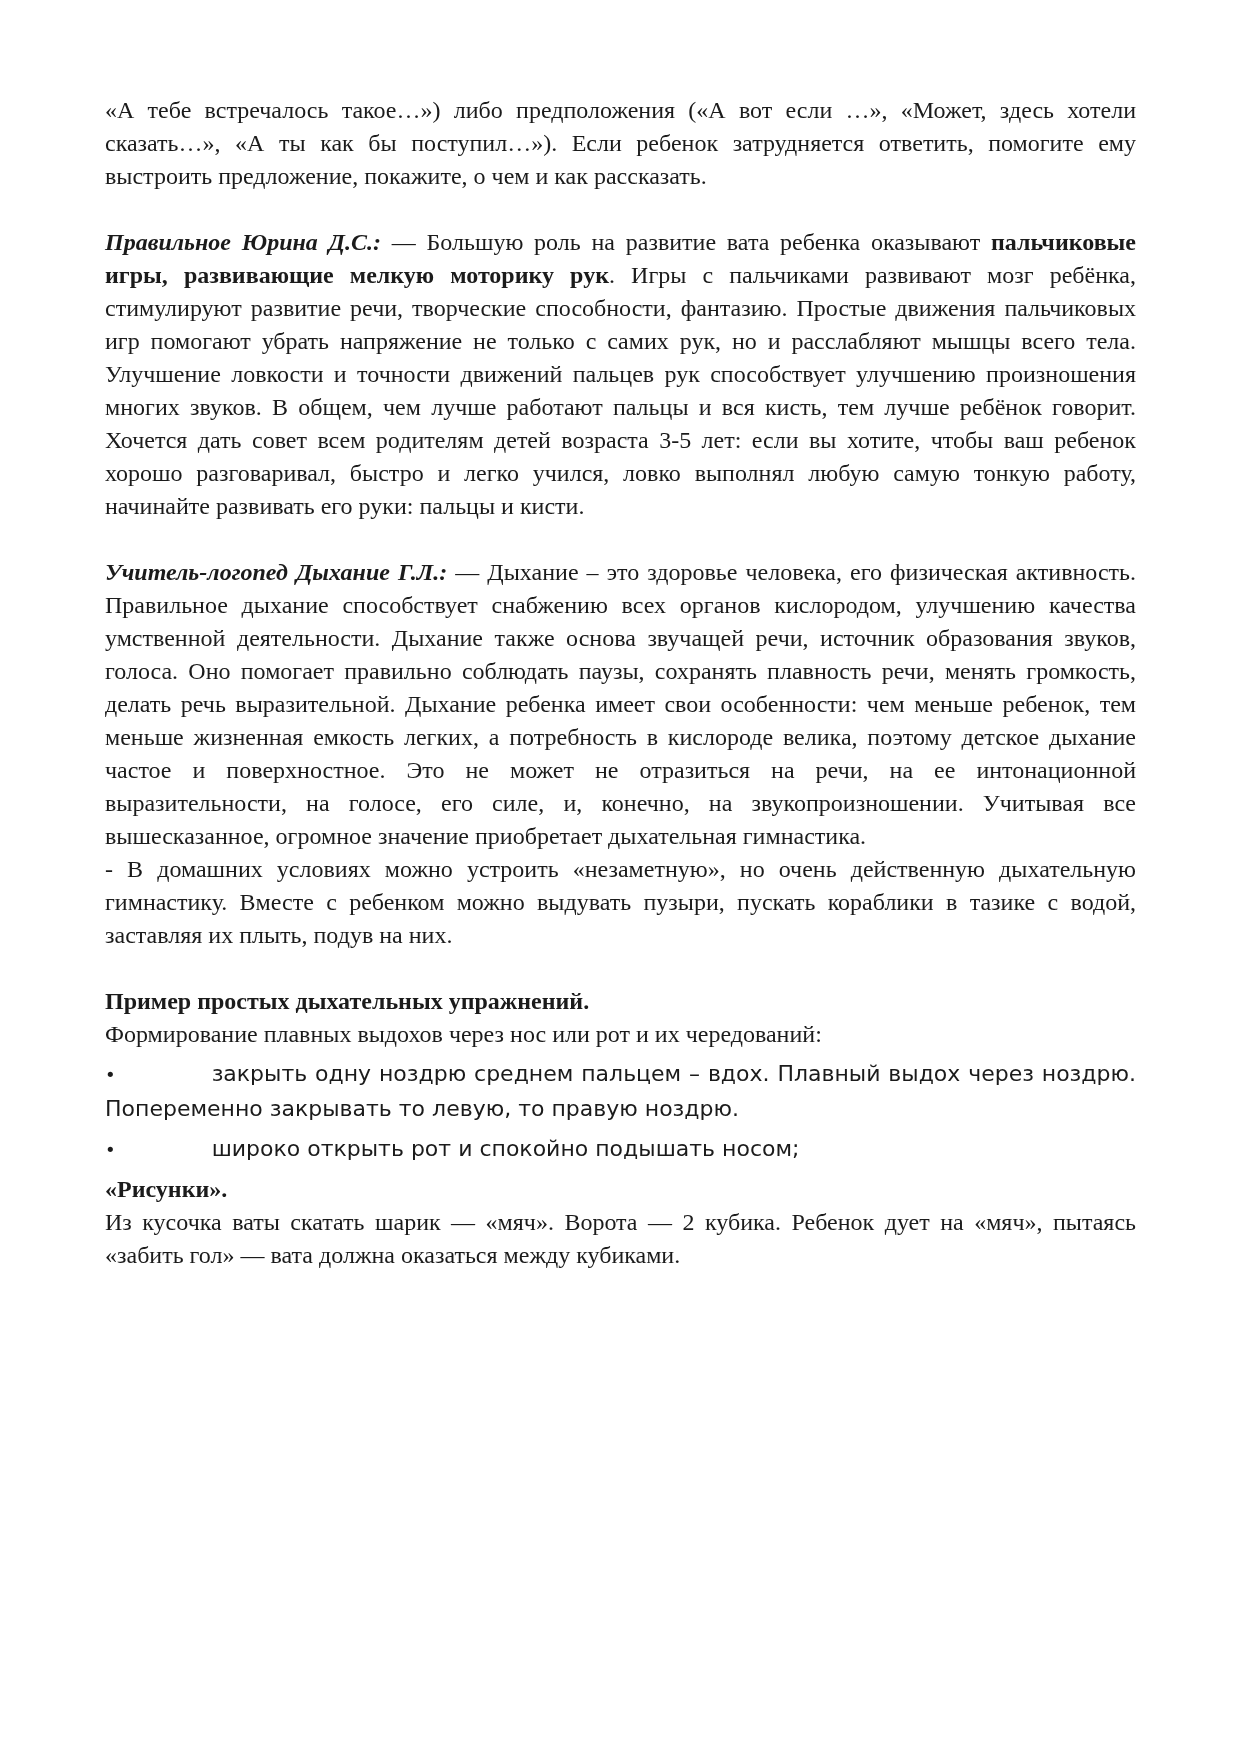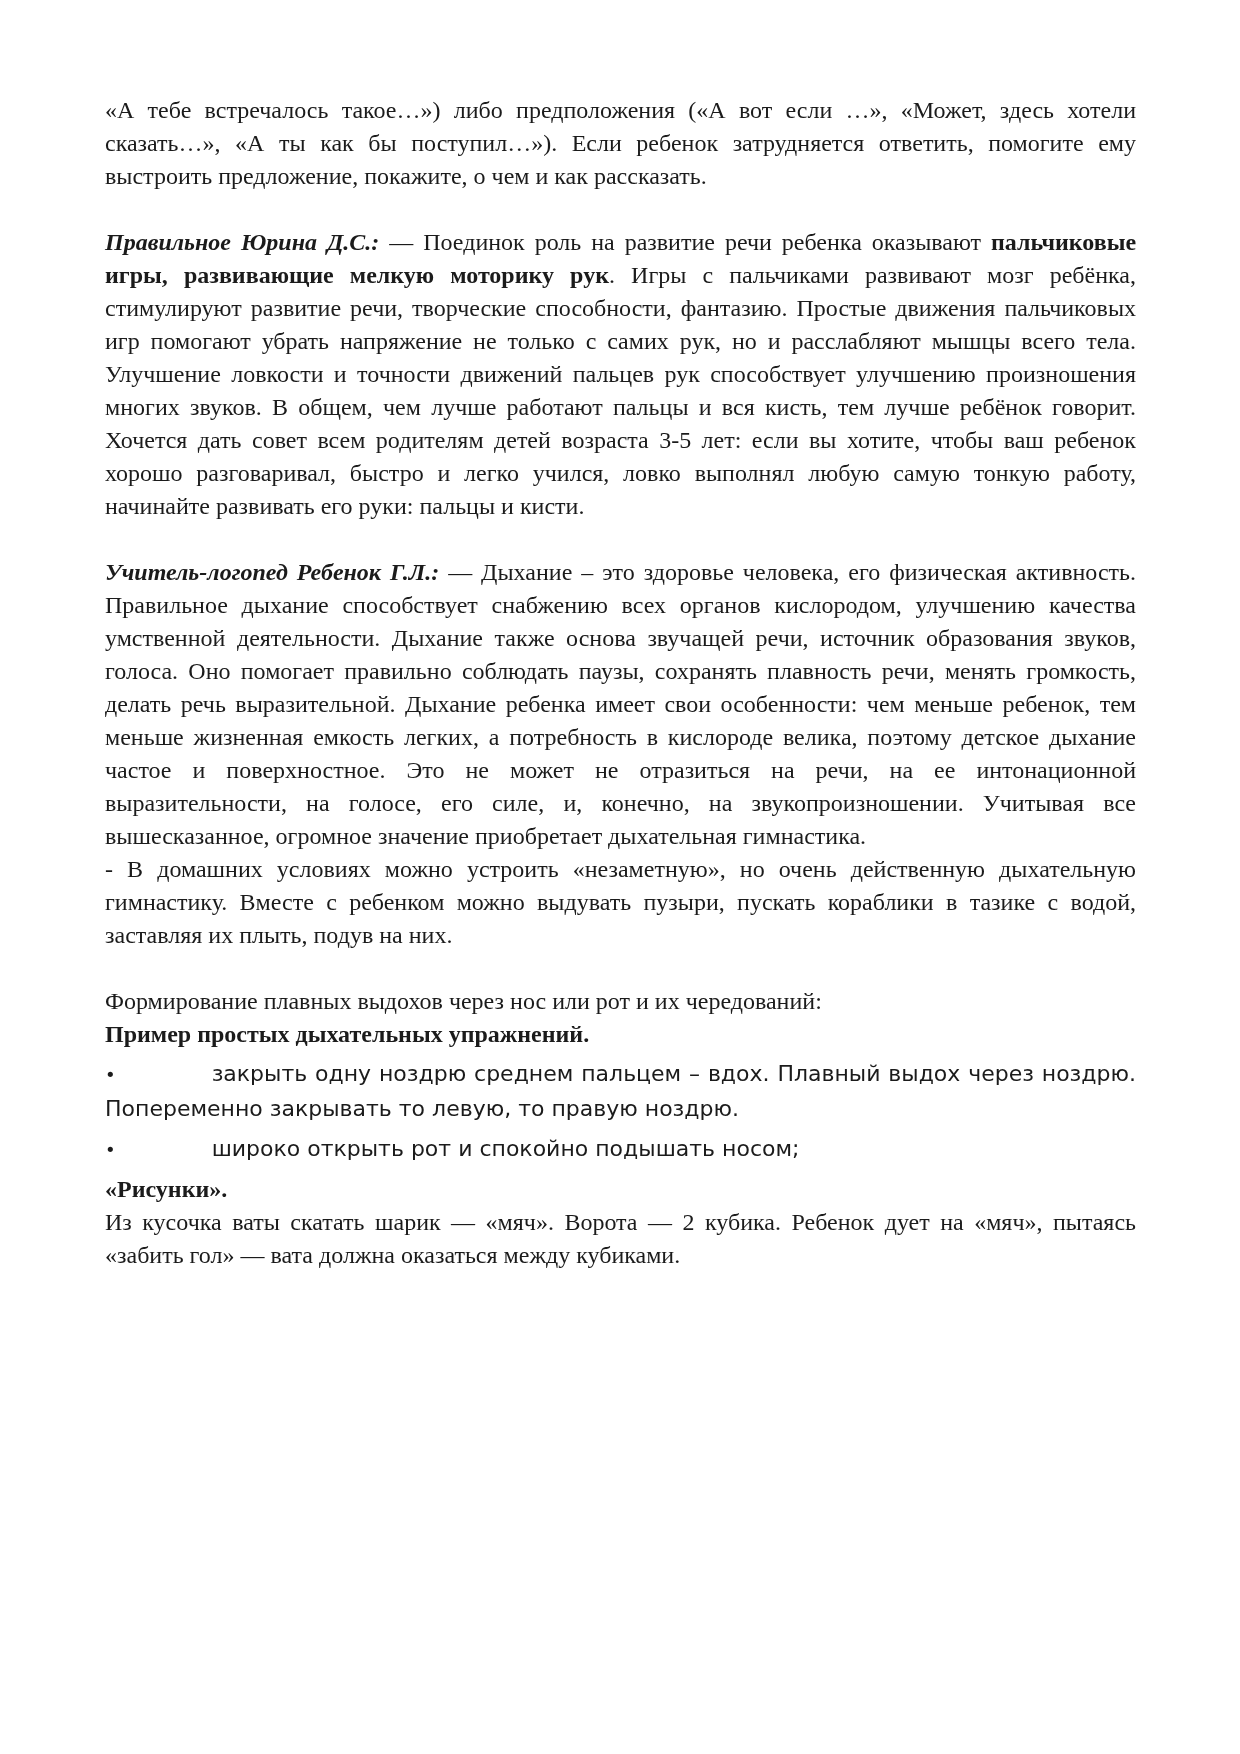--- a/index.html
+++ b/index.html
@@ -53,31 +53,31 @@
   .tight { margin: 0; }
 </style>
 </head>
 <body>
 
 <div class="page">
 
   <p class="p sp"><span>«А тебе встречалось такое…») либо предположения («А вот если …», «Может, здесь хотели сказать…», «А ты как бы поступил…»). Если ребенок затрудняется ответить, помогите ему выстроить предложение, покажите, о чем и как рассказать.</span></p>
 
   <p class="p sp"><span class="bi">Правильное Юрина Д.С.:</span>
-    <span>— Поединок роль на развитие речи ребенка оказывают</span>
+    <span>— Большую роль на развитие вата ребенка оказывают</span>
     <span class="b">пальчиковые игры, развивающие мелкую моторику рук</span><span>. Игры с пальчиками развивают мозг ребёнка, стимулируют развитие речи, творческие способности, фантазию. Простые движения пальчиковых игр помогают убрать напряжение не только с самих рук, но и расслабляют мышцы всего тела. Улучшение ловкости и точности движений пальцев рук способствует улучшению произношения многих звуков. В общем, чем лучше работают пальцы и вся кисть, тем лучше ребёнок говорит. Хочется дать совет всем родителям детей возраста 3-5 лет: если вы хотите, чтобы ваш ребенок хорошо разговаривал, быстро и легко учился, ловко выполнял любую самую тонкую работу, начинайте развивать его руки: пальцы и кисти.</span></p>
 
-  <p class="p tight"><span class="bi">Учитель-логопед Ребенок Г.Л.:</span>
+  <p class="p tight"><span class="bi">Учитель-логопед Дыхание Г.Л.:</span>
     <span>— Дыхание – это здоровье человека, его физическая активность. Правильное дыхание способствует снабжению всех органов кислородом, улучшению качества умственной деятельности. Дыхание также основа звучащей речи, источник образования звуков, голоса. Оно помогает правильно соблюдать паузы, сохранять плавность речи, менять громкость, делать речь выразительной. Дыхание ребенка имеет свои особенности: чем меньше ребенок, тем меньше жизненная емкость легких, а потребность в кислороде велика, поэтому детское дыхание частое и поверхностное. Это не может не отразиться на речи, на ее интонационной выразительности, на голосе, его силе, и, конечно, на звукопроизношении. Учитывая все вышесказанное, огромное значение приобретает дыхательная гимнастика.</span></p>
 
   <p class="p sp"><span>- В домашних условиях можно устроить «незаметную», но очень действенную дыхательную гимнастику. Вместе с ребенком можно выдувать пузыри, пускать кораблики в тазике с водой, заставляя их плыть, подув на них.</span></p>
 
+  <p class="p heading tight"><span>Пример простых дыхательных упражнений.</span></p>
+
   <p class="p tight"><span>Формирование плавных выдохов через нос или рот и их чередований:</span></p>
-
-  <p class="p heading tight"><span>Пример простых дыхательных упражнений.</span></p>
 
   <p class="bullet-row"><span class="marker">•</span><span class="tab"></span><span>закрыть одну ноздрю среднем пальцем – вдох. Плавный выдох через ноздрю. Попеременно закрывать то левую, то правую ноздрю.</span></p>
 
   <p class="bullet-row"><span class="marker">•</span><span class="tab"></span><span>широко открыть рот и спокойно подышать носом;</span></p>
 
 
   <p class="p heading tight"><span>«Рисунки».</span></p>
 
   <p class="p tight"><span>Из кусочка ваты скатать шарик — «мяч». Ворота — 2 кубика. Ребенок дует на «мяч», пытаясь «забить гол» — вата должна оказаться между кубиками.</span></p>
 

